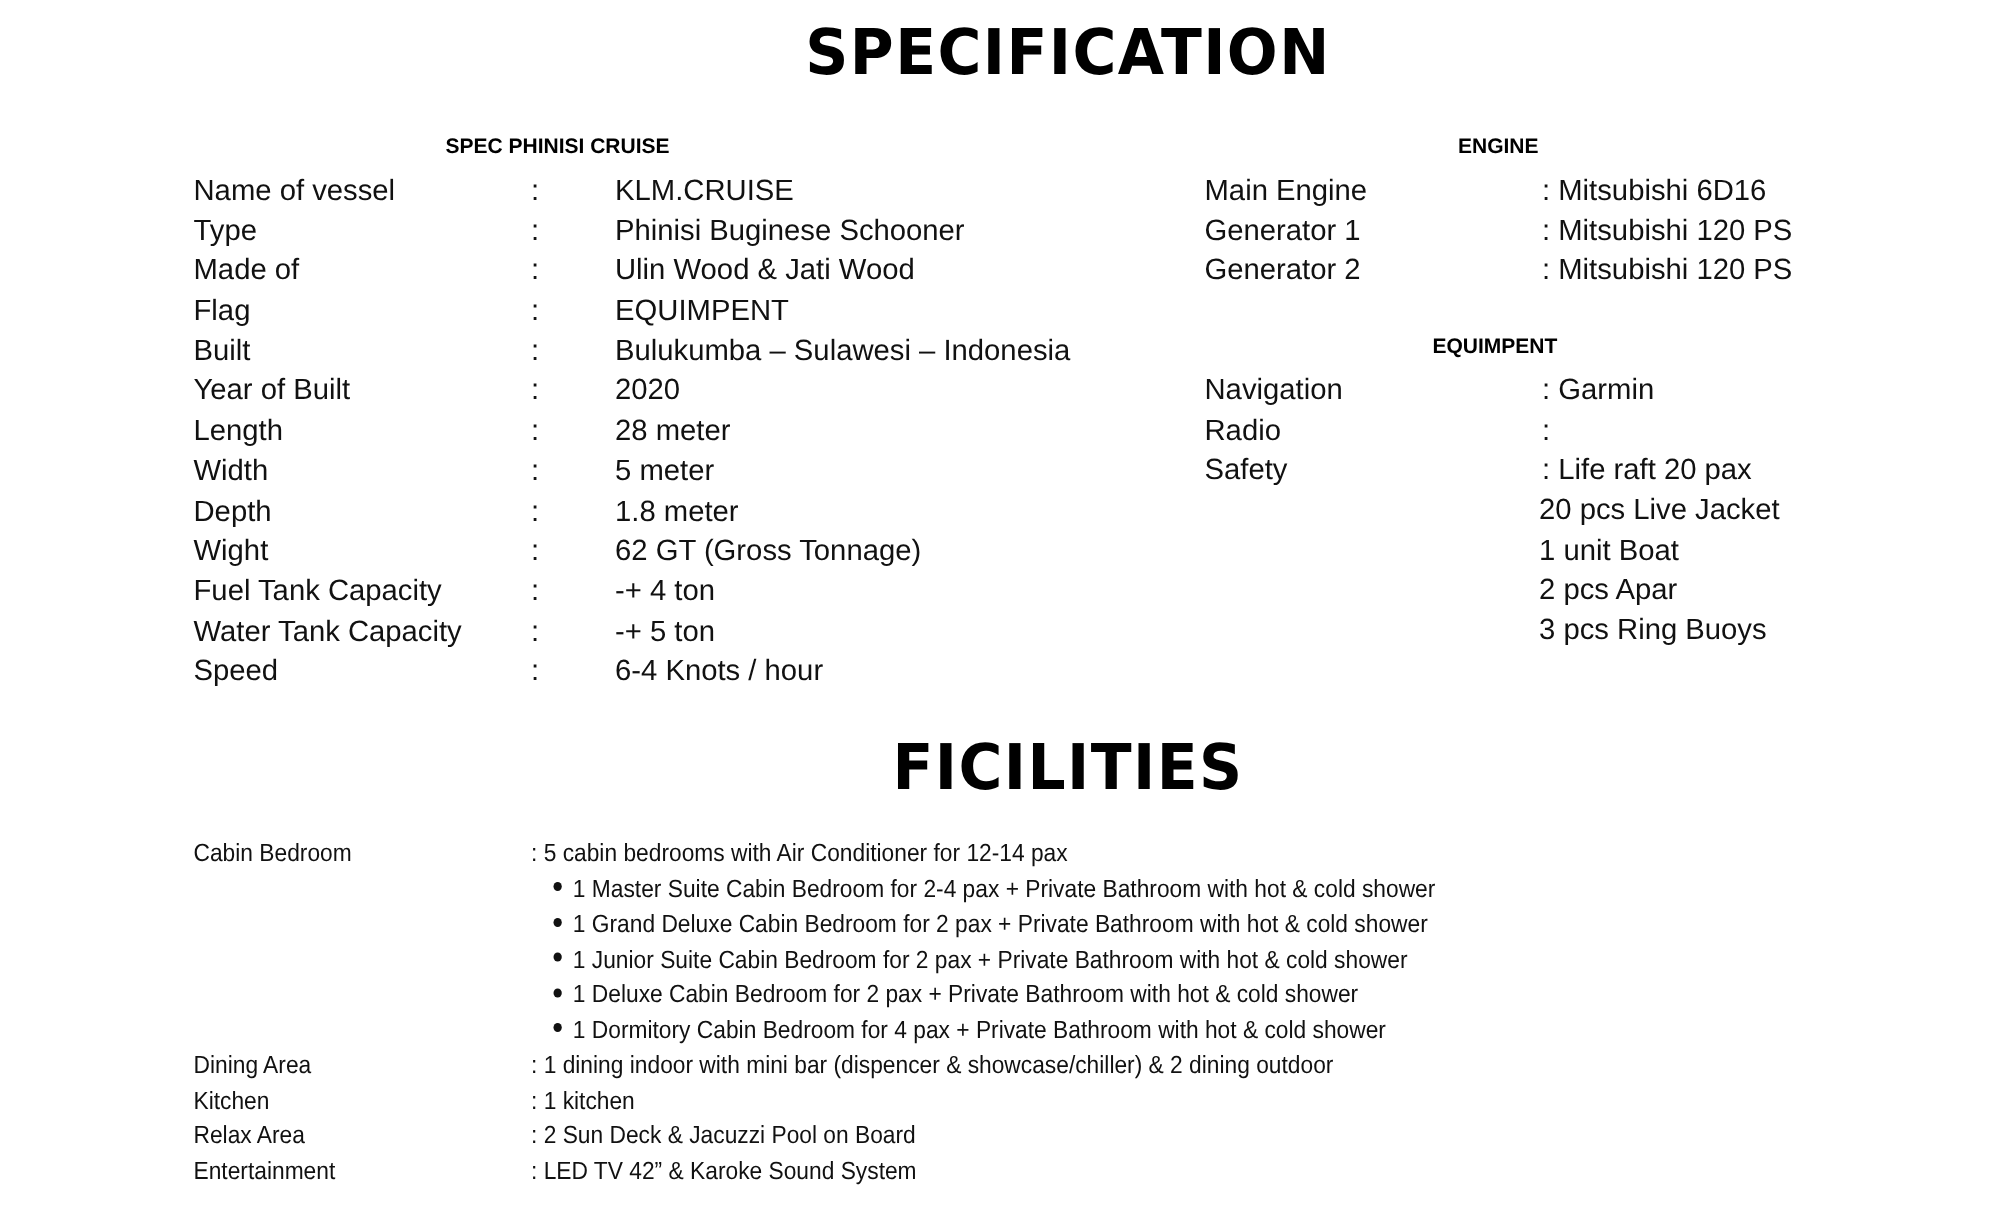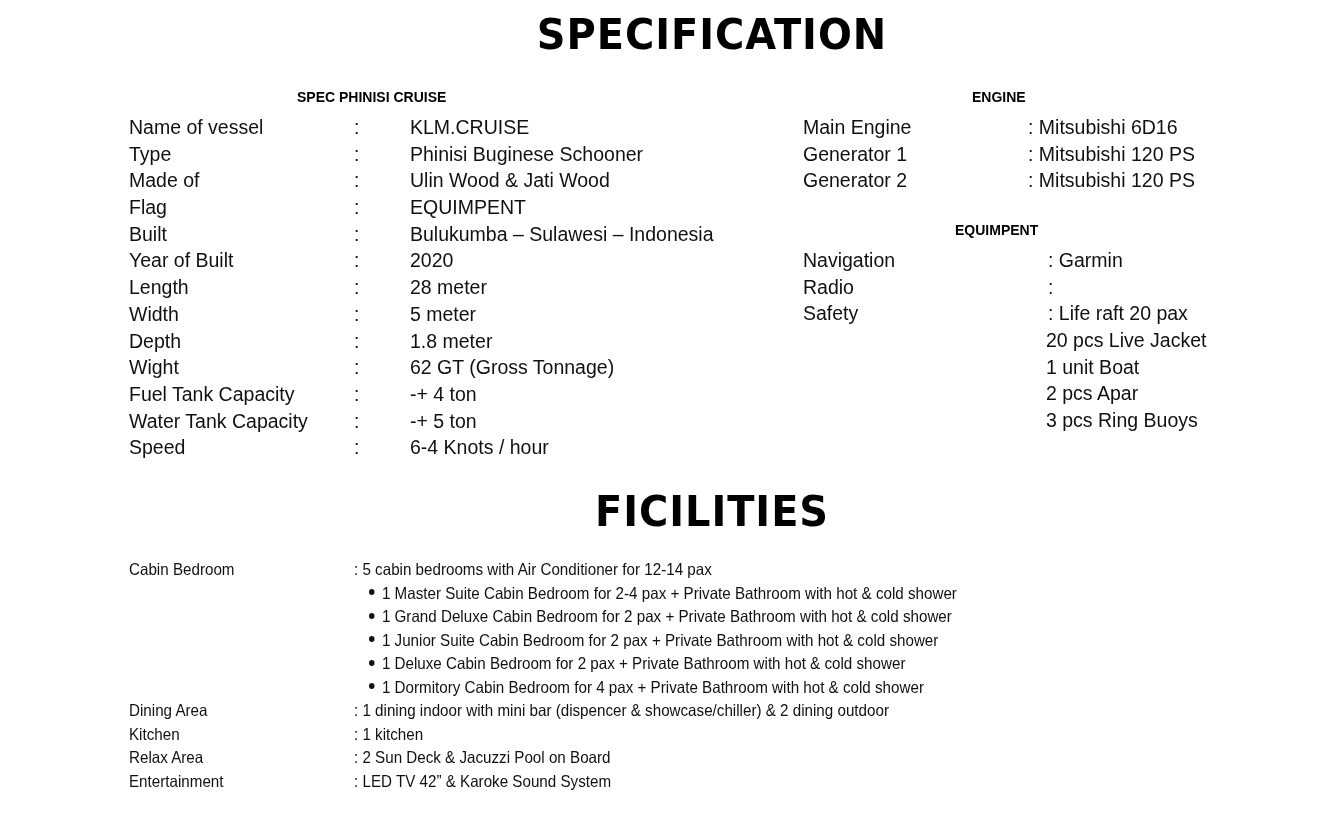--- a/index.html
+++ b/index.html
@@ -24,21 +24,21 @@
       position: relative; height: 26.7px; font-size: 19.5px; white-space: nowrap;
       line-height: 26.7px;
     }
     .row .lbl { position: absolute; left: 0; }
     .row .col { position: absolute; left: 225px; }
     .row .val { position: absolute; left: 281px; }
 
     .eng-table { position: absolute; left: 803px; top: 114px; }
     .eng-table .row .val { left: 225px; }
     .eq-table { position: absolute; left: 803px; top: 247px; }
-    .eq-table .row .val { left: 225px; margin-left: 20px; }
+    .eq-table .row .val { left: 225px; }
     .eq-table .row .val.indent { left: 223px; }
 
     .fac-table { position: absolute; left: 129px; top: 558px; }
     .frow {
       position: relative; height: 23.5px; font-size: 16.5px; white-space: nowrap;
       line-height: 23.5px; transform-origin: left center;
     }
     .frow .lbl { position: absolute; left: 0; }
     .frow .val { position: absolute; left: 225px; }
     .frow .bullet-item { position: absolute; left: 240px; }

